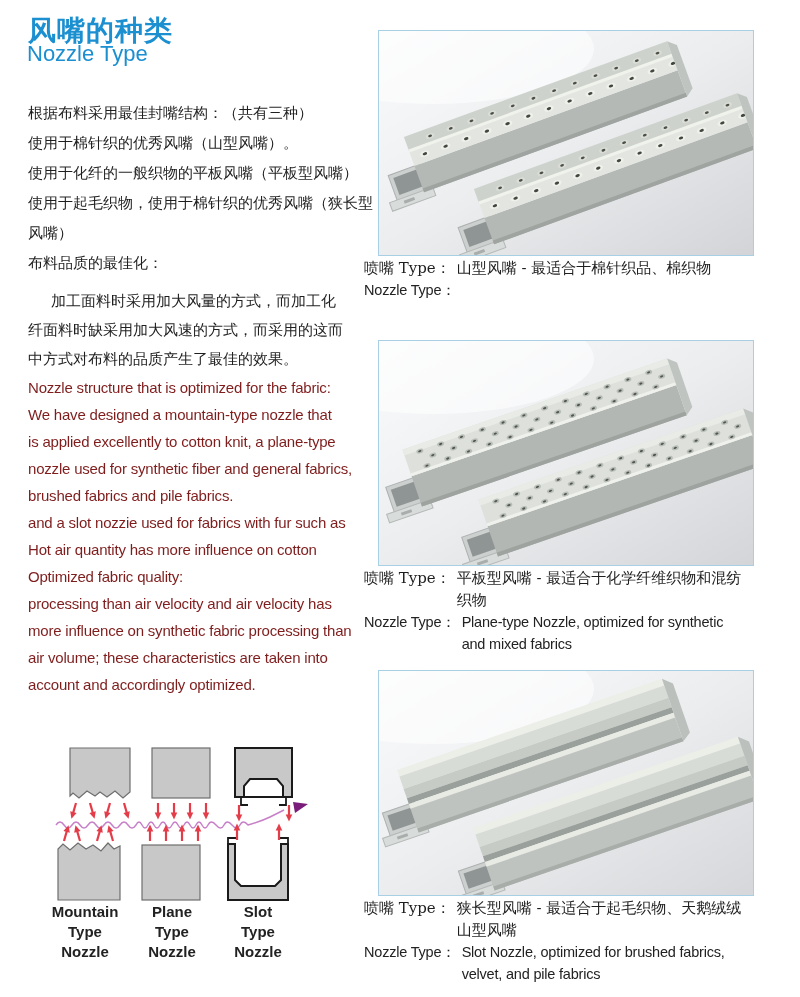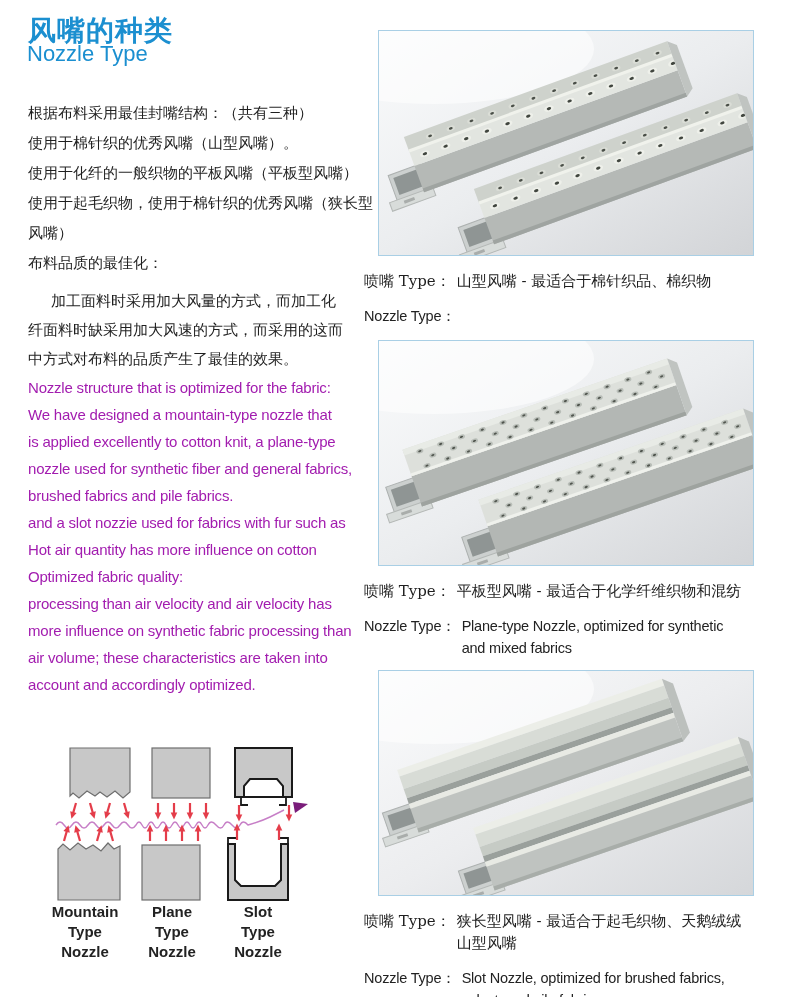--- a/index.html
+++ b/index.html
@@ -1,32 +1,32 @@
 <!DOCTYPE html>
 <html><head>
 <meta charset="utf-8">
 <style>
   html,body{margin:0;padding:0;background:#fff;}
   .page{position:relative;width:800px;height:997px;background:#ffffff;overflow:hidden;
         font-family:"Liberation Sans",sans-serif;}
   .abs{position:absolute;}
   .zh{font-family:"DejaVu Serif","Liberation Serif",serif;color:#1f1f1f;}
-  .en{font-family:"Liberation Sans",sans-serif;color:#a21caf;}
+  .en{font-family:"Liberation Sans",sans-serif;color:#7f1d1d;}
   .title-zh{left:28px;top:12px;font-size:28px;font-weight:600;color:#1b8fd0;letter-spacing:1px;}
   .title-en{left:27px;top:41px;font-size:22px;color:#1b8fd0;}
   .zh-block{left:28px;top:78px;width:348px;font-size:15px;line-height:30px;margin-top:20px;}
   .zh-block .line{white-space:nowrap;}
   .zh-para{margin-top:9px;line-height:29px;}
   .zh-para .indent{padding-left:23px;}
   .en-block{left:28px;top:374px;width:350px;font-size:15px;line-height:27px;letter-spacing:-0.2px;}
   .en-block .line{white-space:nowrap;}
   .photo{left:378px;width:374px;height:224px;border:1px solid #a9cfe5;background:#e9ebed;}
   .photo svg{display:block;}
   .caption{left:364px;width:432px;}
-  .cap-row{display:flex;line-height:22px;margin-top:13px;}
+  .cap-row{display:flex;line-height:22px;}
   .cap-row.zh-row{font-family:"DejaVu Serif","Liberation Serif",serif;font-size:15px;color:#1f1f1f;}
   .cap-row.en-row{font-family:"Liberation Sans",sans-serif;font-size:14.5px;letter-spacing:-0.2px;color:#222;}
   .cap-label{white-space:pre;flex:0 0 auto;margin-right:6px;}
   .cap-line{display:block;white-space:nowrap;}
   .dlabel{top:902px;width:90px;text-align:center;font-size:15px;line-height:20px;
           font-weight:600;color:#222;font-family:"Liberation Sans",sans-serif;}
 </style>
 </head>
 <body>
 
@@ -203,20 +203,21 @@
       <use href="#beamP" transform="translate(28,122) rotate(-19)"></use>
       <use href="#beamP" transform="translate(104,172) rotate(-19)"></use>
     </svg>
   </div>
 
   <div class="abs caption" style="top:567px;">
     <div class="cap-row zh-row">
       <span class="cap-label">喷嘴 Type：</span>
       <span>
         <span class="cap-line">平板型风嘴 - 最适合于化学纤维织物和混纺</span>
+        <span class="cap-line">织物</span>
       </span>
     </div>
     <div class="cap-row en-row">
       <span class="cap-label">Nozzle Type：</span>
       <span>
         <span class="cap-line">Plane-type Nozzle, optimized for synthetic</span>
         <span class="cap-line">and mixed fabrics</span>
       </span>
     </div>
   </div>

